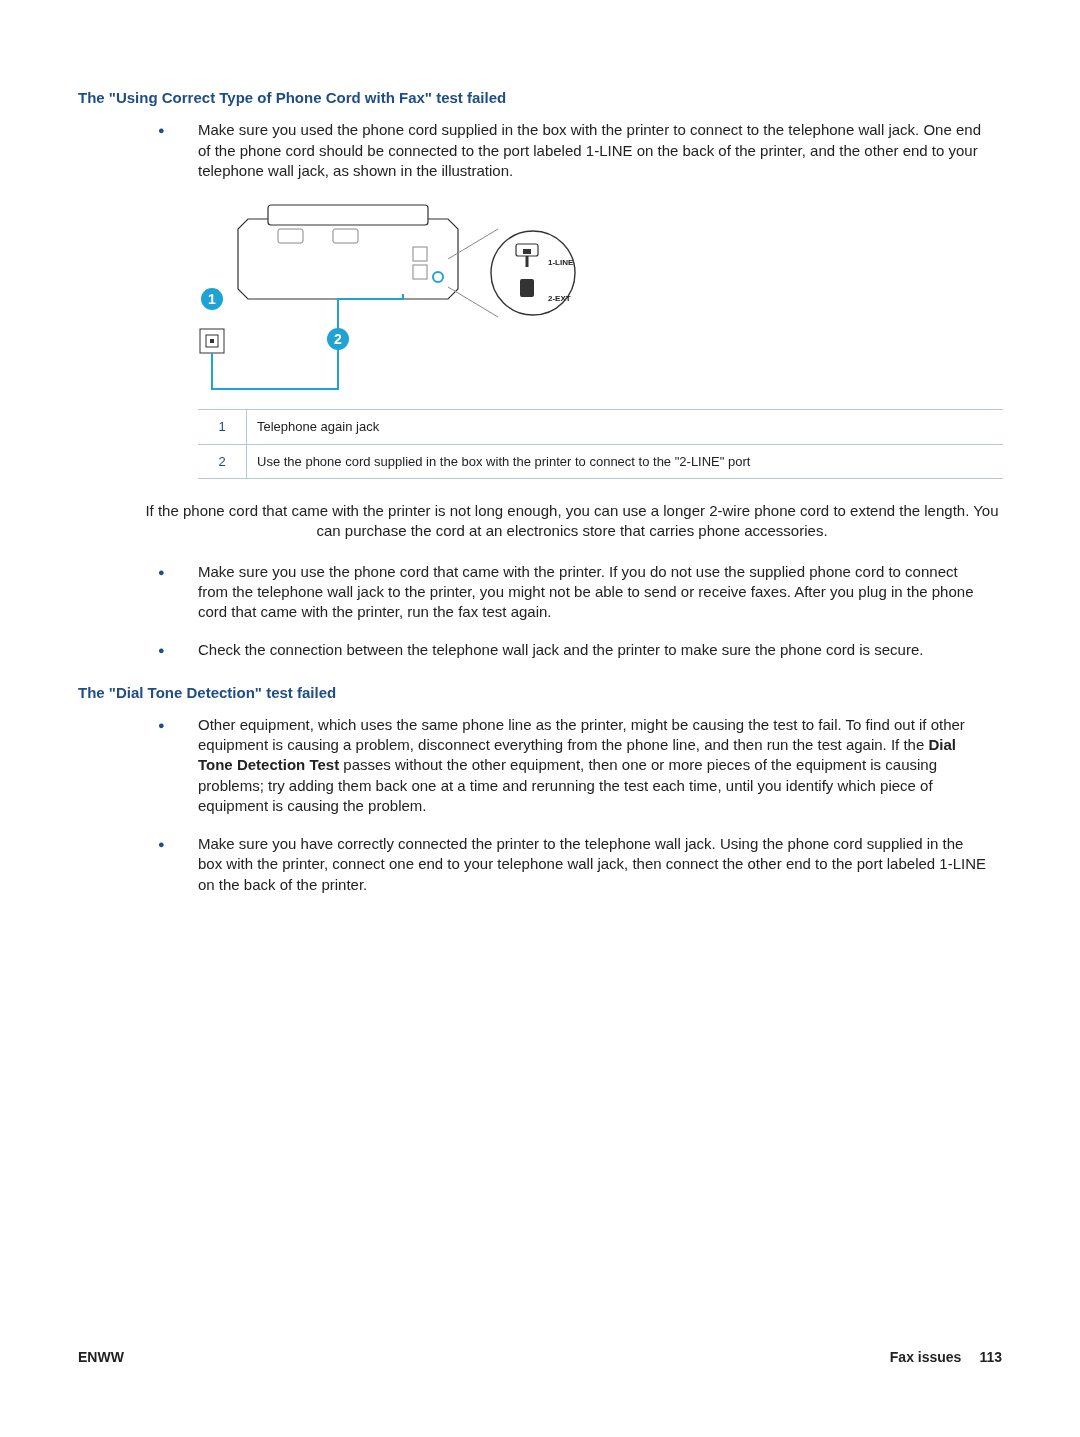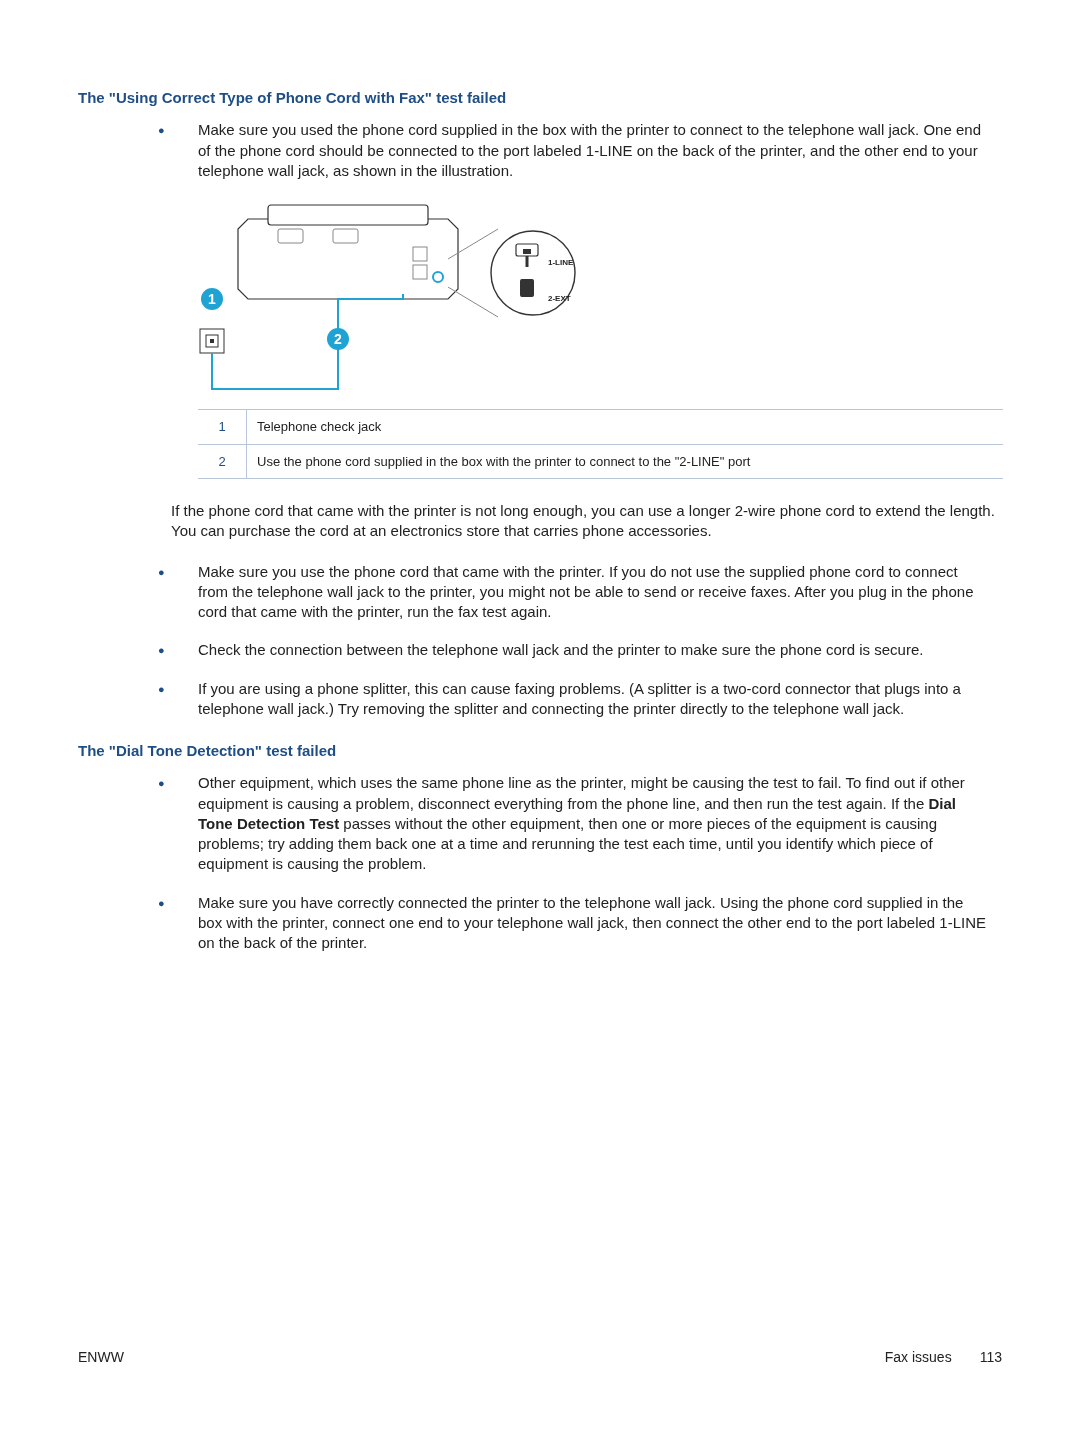--- a/index.html
+++ b/index.html
@@ -39,23 +39,24 @@
   ul.body-list > li::before {
     content: "●";
     position: absolute;
     left: 0;
     top: 0;
     color: #1f4e87;
     font-size: 11px;
     line-height: 20px;
   }
   .indented-para {
-    margin: 22px 0 20px 93px;
+    margin: 22px 0 20px 64px;
     font-size: 15px;
     line-height: 1.35;
+    text-align: center;
   }
   strong {
     font-weight: bold;
   }
   
   .illust-wrap {
     margin: 12px 0 10px 120px;
   }
   .illust {
     width: 400px;
@@ -84,24 +85,25 @@
   }
   
   .footer {
     position: absolute;
     bottom: 70px;
     left: 78px;
     right: 78px;
     display: flex;
     justify-content: space-between;
     font-size: 14px;
+    font-weight: bold;
   }
   .footer-right {
     display: flex;
-    gap: 28px;
+    gap: 18px;
     justify-content: space-between;
   }
 </style>
 </head>
 <body>
 
 <div class="page">
 
   <h3 class="section-heading">The "Using Correct Type of Phone Cord with Fax" test failed</h3>
 
@@ -146,35 +148,34 @@
         <circle cx="140" cy="140" r="11" fill="#1fa3d4"></circle>
         <text x="140" y="145" text-anchor="middle" fill="#fff" font-family="Arial" font-size="14" font-weight="bold">2</text>
       </svg>
     </div>
   </div>
 
   <table class="legend">
     <tbody>
         <tr>
       <td class="num">1</td>
-      <td>Telephone check jack</td>
+      <td>Telephone again jack</td>
     </tr>
     <tr>
       <td class="num">2</td>
       <td>Use the phone cord supplied in the box with the printer to connect to the "2-LINE" port</td>
     </tr>
   </tbody>
     </table>
 
   <p class="indented-para">If the phone cord that came with the printer is not long enough, you can use a longer 2-wire phone cord to extend the length. You can purchase the cord at an electronics store that carries phone accessories.</p>
 
   <ul class="body-list">
     <li>Make sure you use the phone cord that came with the printer. If you do not use the supplied phone cord to connect from the telephone wall jack to the printer, you might not be able to send or receive faxes. After you plug in the phone cord that came with the printer, run the fax test again.</li>
     <li>Check the connection between the telephone wall jack and the printer to make sure the phone cord is secure.</li>
-    <li>If you are using a phone splitter, this can cause faxing problems. (A splitter is a two-cord connector that plugs into a telephone wall jack.) Try removing the splitter and connecting the printer directly to the telephone wall jack.</li>
   </ul>
 
   <h3 class="section-heading" style="margin-top:22px;">The "Dial Tone Detection" test failed</h3>
 
   <ul class="body-list">
     <li>
       <span>Other equipment, which uses the same phone line as the printer, might be causing the test to fail. To find out if other equipment is causing a problem, disconnect everything from the phone line, and then run the test again. If the </span><strong>Dial Tone Detection Test</strong><span> passes without the other equipment, then one or more pieces of the equipment is causing problems; try adding them back one at a time and rerunning the test each time, until you identify which piece of equipment is causing the problem.</span>
     </li>
     <li>
       <span>Make sure you have correctly connected the printer to the telephone wall jack. Using the phone cord supplied in the box with the printer, connect one end to your telephone wall jack, then connect the other end to the port labeled 1-LINE on the back of the printer.</span>

